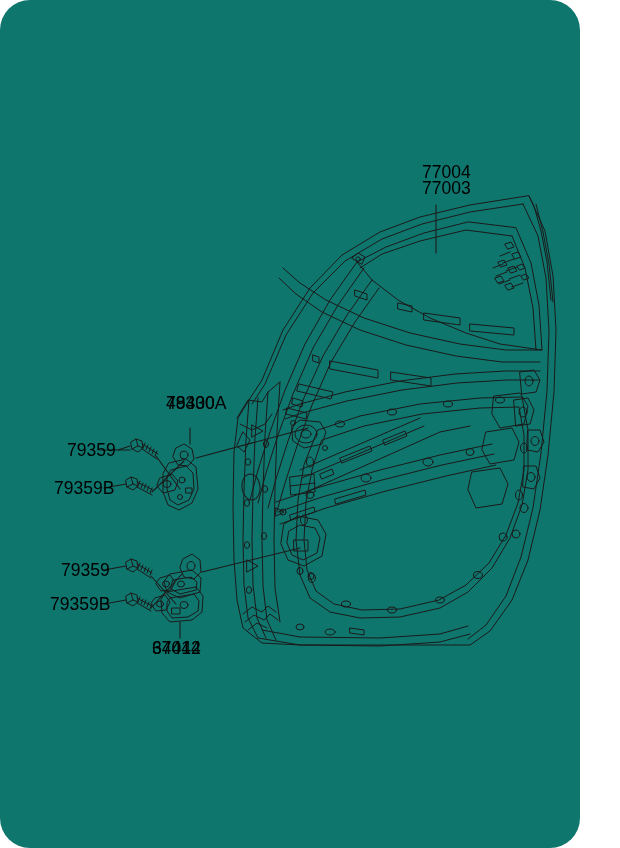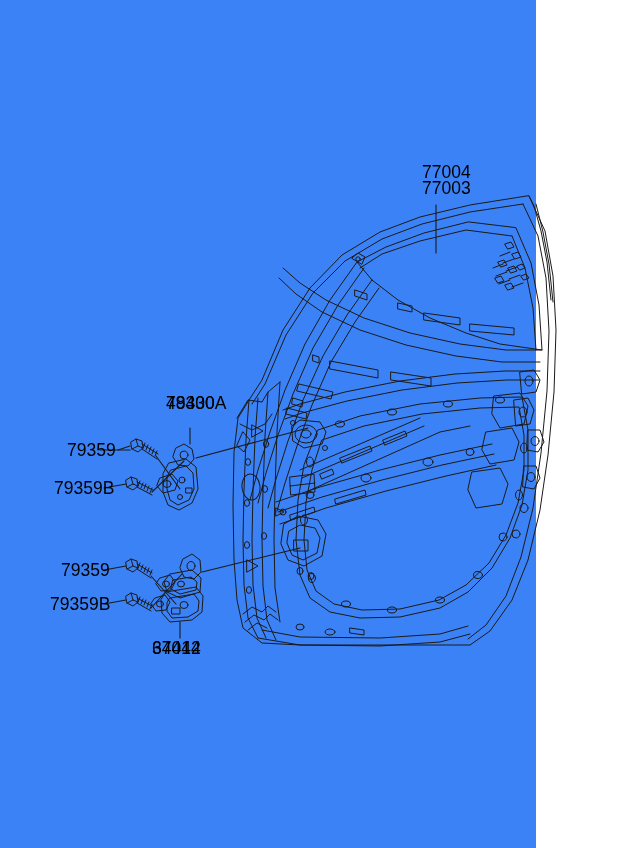--- a/index.html
+++ b/index.html
@@ -10,23 +10,24 @@
   }
   body {
     width: 620px;
     height: 848px;
     font-family: "Liberation Sans", sans-serif;
     overflow: hidden;
     position: relative;
   }
   #diagram-root {
     position: relative;
-    width: 536px;
+    width: 580px;
     height: 848px;
-    background: #3b82f6;
+    background: #0f766e;
+    border-radius: 30px;
   }
   svg#parts-svg {
     position: absolute;
     left: 0;
     top: 0;
     width: 620px;
     height: 848px;
     display: block;
   }
   .pn-label {

